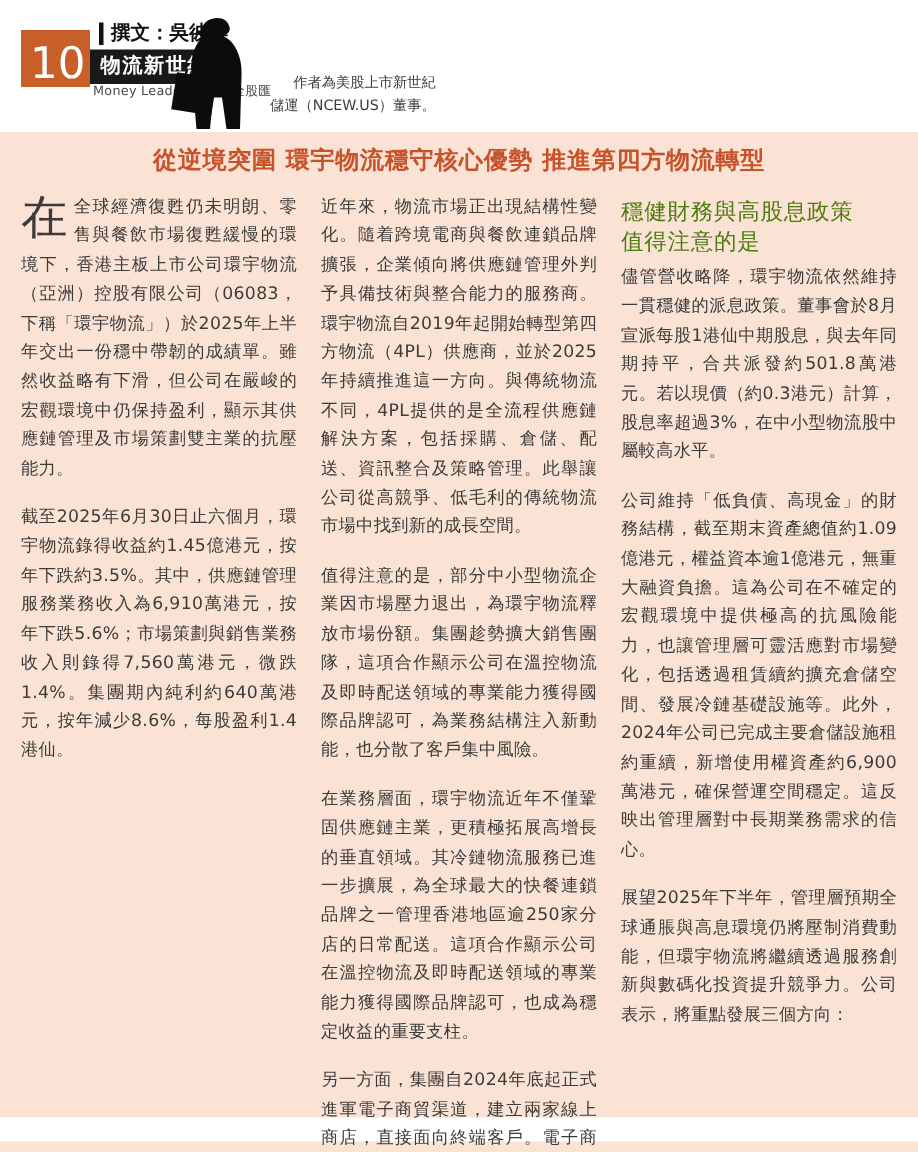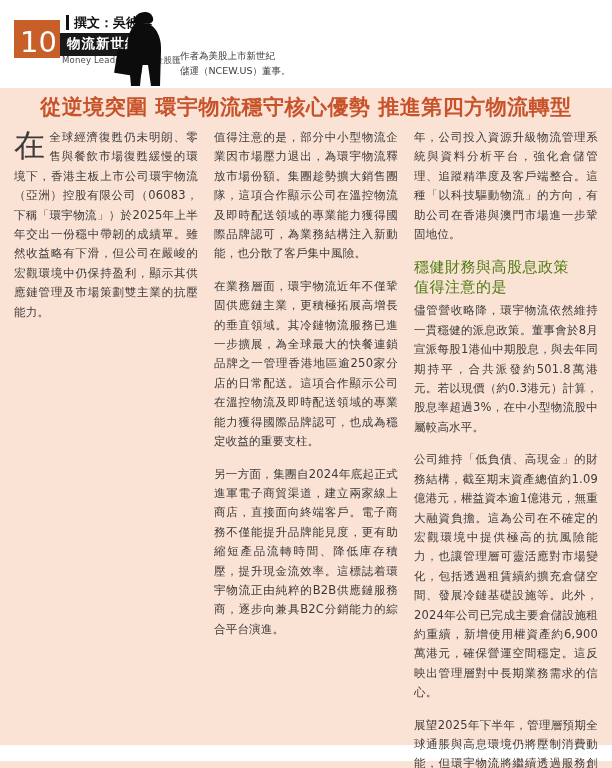--- a/index.html
+++ b/index.html
@@ -10,28 +10,28 @@
   
   .masthead{position:absolute;left:0;top:0;width:612px;height:88px;background:#ffffff;padding-left:19px;}
   .pageno-box{position:absolute;left:14px;top:20px;width:46px;height:38px;background:#c95f28;}
   .pageno{position:absolute;left:6px;bottom:1px;color:#ffffff;font-size:29px;font-weight:400;line-height:1;}
   .byline{position:absolute;left:66px;top:15px;font-size:13px;font-weight:bold;color:#121212;
           border-left:3px solid #121212;padding-left:5px;line-height:15px;}
   .colname-box{position:absolute;left:60px;top:33px;background:#191919;color:#ffffff;
           font-size:13.5px;font-weight:bold;padding:2px 7px 3px 7px;letter-spacing:1px;}
   .clubname{position:absolute;left:62px;top:55px;font-size:8.5px;color:#4a4a4a;letter-spacing:.2px;}
   .figure{position:absolute;left:112px;top:10px;width:62px;height:78px;}
-  .author-note{position:absolute;left:180px;top:48px;font-size:9.5px;color:#3c3c3c;line-height:15px;}
+  .author-note{position:absolute;left:180px;top:48px;font-size:9.5px;color:#3c3c3c;line-height:15px;text-align:right;}
 
   
   .article-bg{position:absolute;left:0;top:88px;width:612px;height:657px;background:#fae2d5;}
   .footer-strip{position:absolute;left:0;top:761px;width:612px;height:7px;background:#fae2d5;}
 
   .headline{position:absolute;left:0;top:94px;width:612px;text-align:center;
-            font-size:21px;font-weight:bold;color:#c8532b;letter-spacing:.5px;line-height:26px;}
+            font-size:16px;font-weight:bold;color:#c8532b;letter-spacing:.5px;line-height:26px;}
 
   .columns{position:absolute;left:14px;top:128px;width:584px;display:flex;gap:16px;}
   .col{width:184px;flex:0 0 184px;}
 
   .para{font-size:11.5px;line-height:19.4px;color:#3d3b3a;text-align:justify;
         letter-spacing:.2px;margin:0 0 13px 0;}
   .para.tight{margin-bottom:0;}
   .dropcap{float:left;font-size:31px;line-height:30px;padding:2px 4px 0 0;color:#3d3b3a;}
   .sec-head{font-size:15px;font-weight:normal;color:#4d7c0f;line-height:20px;margin:3px 0 4px 0;letter-spacing:.5px;}
 </style>
@@ -71,32 +71,33 @@
       <div>儲運（NCEW.US）董事。</div>
     </div>
   </div>
 
   <div class="headline">從逆境突圍 環宇物流穩守核心優勢 推進第四方物流轉型</div>
 
   <div class="columns">
 
     <div class="col">
       <p class="para"><span class="dropcap">在</span><span>全球經濟復甦仍未明朗、零售與餐飲市場復甦緩慢的環境下，香港主板上市公司環宇物流（亞洲）控股有限公司（06083，下稱「環宇物流」）於2025年上半年交出一份穩中帶韌的成績單。雖然收益略有下滑，但公司在嚴峻的宏觀環境中仍保持盈利，顯示其供應鏈管理及市場策劃雙主業的抗壓能力。</span></p>
+      <p class="para">截至2025年6月30日止六個月，環宇物流錄得收益約1.45億港元，按年下跌約3.5%。其中，供應鏈管理服務業務收入為6,910萬港元，按年下跌5.6%；市場策劃與銷售業務收入則錄得7,560萬港元，微跌1.4%。集團期內純利約640萬港元，按年減少8.6%，每股盈利1.4港仙。</p>
 
     </div>
 
     <div class="col">
+      <p class="para">近年來，物流市場正出現結構性變化。隨着跨境電商與餐飲連鎖品牌擴張，企業傾向將供應鏈管理外判予具備技術與整合能力的服務商。環宇物流自2019年起開始轉型第四方物流（4PL）供應商，並於2025年持續推進這一方向。與傳統物流不同，4PL提供的是全流程供應鏈解決方案，包括採購、倉儲、配送、資訊整合及策略管理。此舉讓公司從高競爭、低毛利的傳統物流市場中找到新的成長空間。</p>
       <p class="para">值得注意的是，部分中小型物流企業因市場壓力退出，為環宇物流釋放市場份額。集團趁勢擴大銷售團隊，這項合作顯示公司在溫控物流及即時配送領域的專業能力獲得國際品牌認可，為業務結構注入新動能，也分散了客戶集中風險。</p>
       <p class="para">在業務層面，環宇物流近年不僅鞏固供應鏈主業，更積極拓展高增長的垂直領域。其冷鏈物流服務已進一步擴展，為全球最大的快餐連鎖品牌之一管理香港地區逾250家分店的日常配送。這項合作顯示公司在溫控物流及即時配送領域的專業能力獲得國際品牌認可，也成為穩定收益的重要支柱。</p>
       <p class="para">另一方面，集團自2024年底起正式進軍電子商貿渠道，建立兩家線上商店，直接面向終端客戶。電子商務不僅能提升品牌能見度，更有助縮短產品流轉時間、降低庫存積壓，提升現金流效率。這標誌着環宇物流正由純粹的B2B供應鏈服務商，逐步向兼具B2C分銷能力的綜合平台演進。</p>
 
     </div>
 
     <div class="col">
-      <p class="para">年，公司投入資源升級物流管理系統與資料分析平台，強化倉儲管理、追蹤精準度及客戶端整合。這種「以科技驅動物流」的方向，有助公司在香港與澳門市場進一步鞏固地位。</p>
       <div class="sec-head">
         <div>穩健財務與高股息政策</div>
         <div>值得注意的是</div>
       </div>
       <p class="para">儘管營收略降，環宇物流依然維持一貫穩健的派息政策。董事會於8月宣派每股1港仙中期股息，與去年同期持平，合共派發約501.8萬港元。若以現價（約0.3港元）計算，股息率超過3%，在中小型物流股中屬較高水平。</p>
       <p class="para">公司維持「低負債、高現金」的財務結構，截至期末資產總值約1.09億港元，權益資本逾1億港元，無重大融資負擔。這為公司在不確定的宏觀環境中提供極高的抗風險能力，也讓管理層可靈活應對市場變化，包括透過租賃續約擴充倉儲空間、發展冷鏈基礎設施等。此外，2024年公司已完成主要倉儲設施租約重續，新增使用權資產約6,900萬港元，確保營運空間穩定。這反映出管理層對中長期業務需求的信心。</p>
       <div style="margin-bottom:13px;">
         <p class="para tight">展望2025年下半年，管理層預期全球通脹與高息環境仍將壓制消費動能，但環宇物流將繼續透過服務創新與數碼化投資提升競爭力。公司表示，將重點發展三個方向：</p>
 
       </div>

